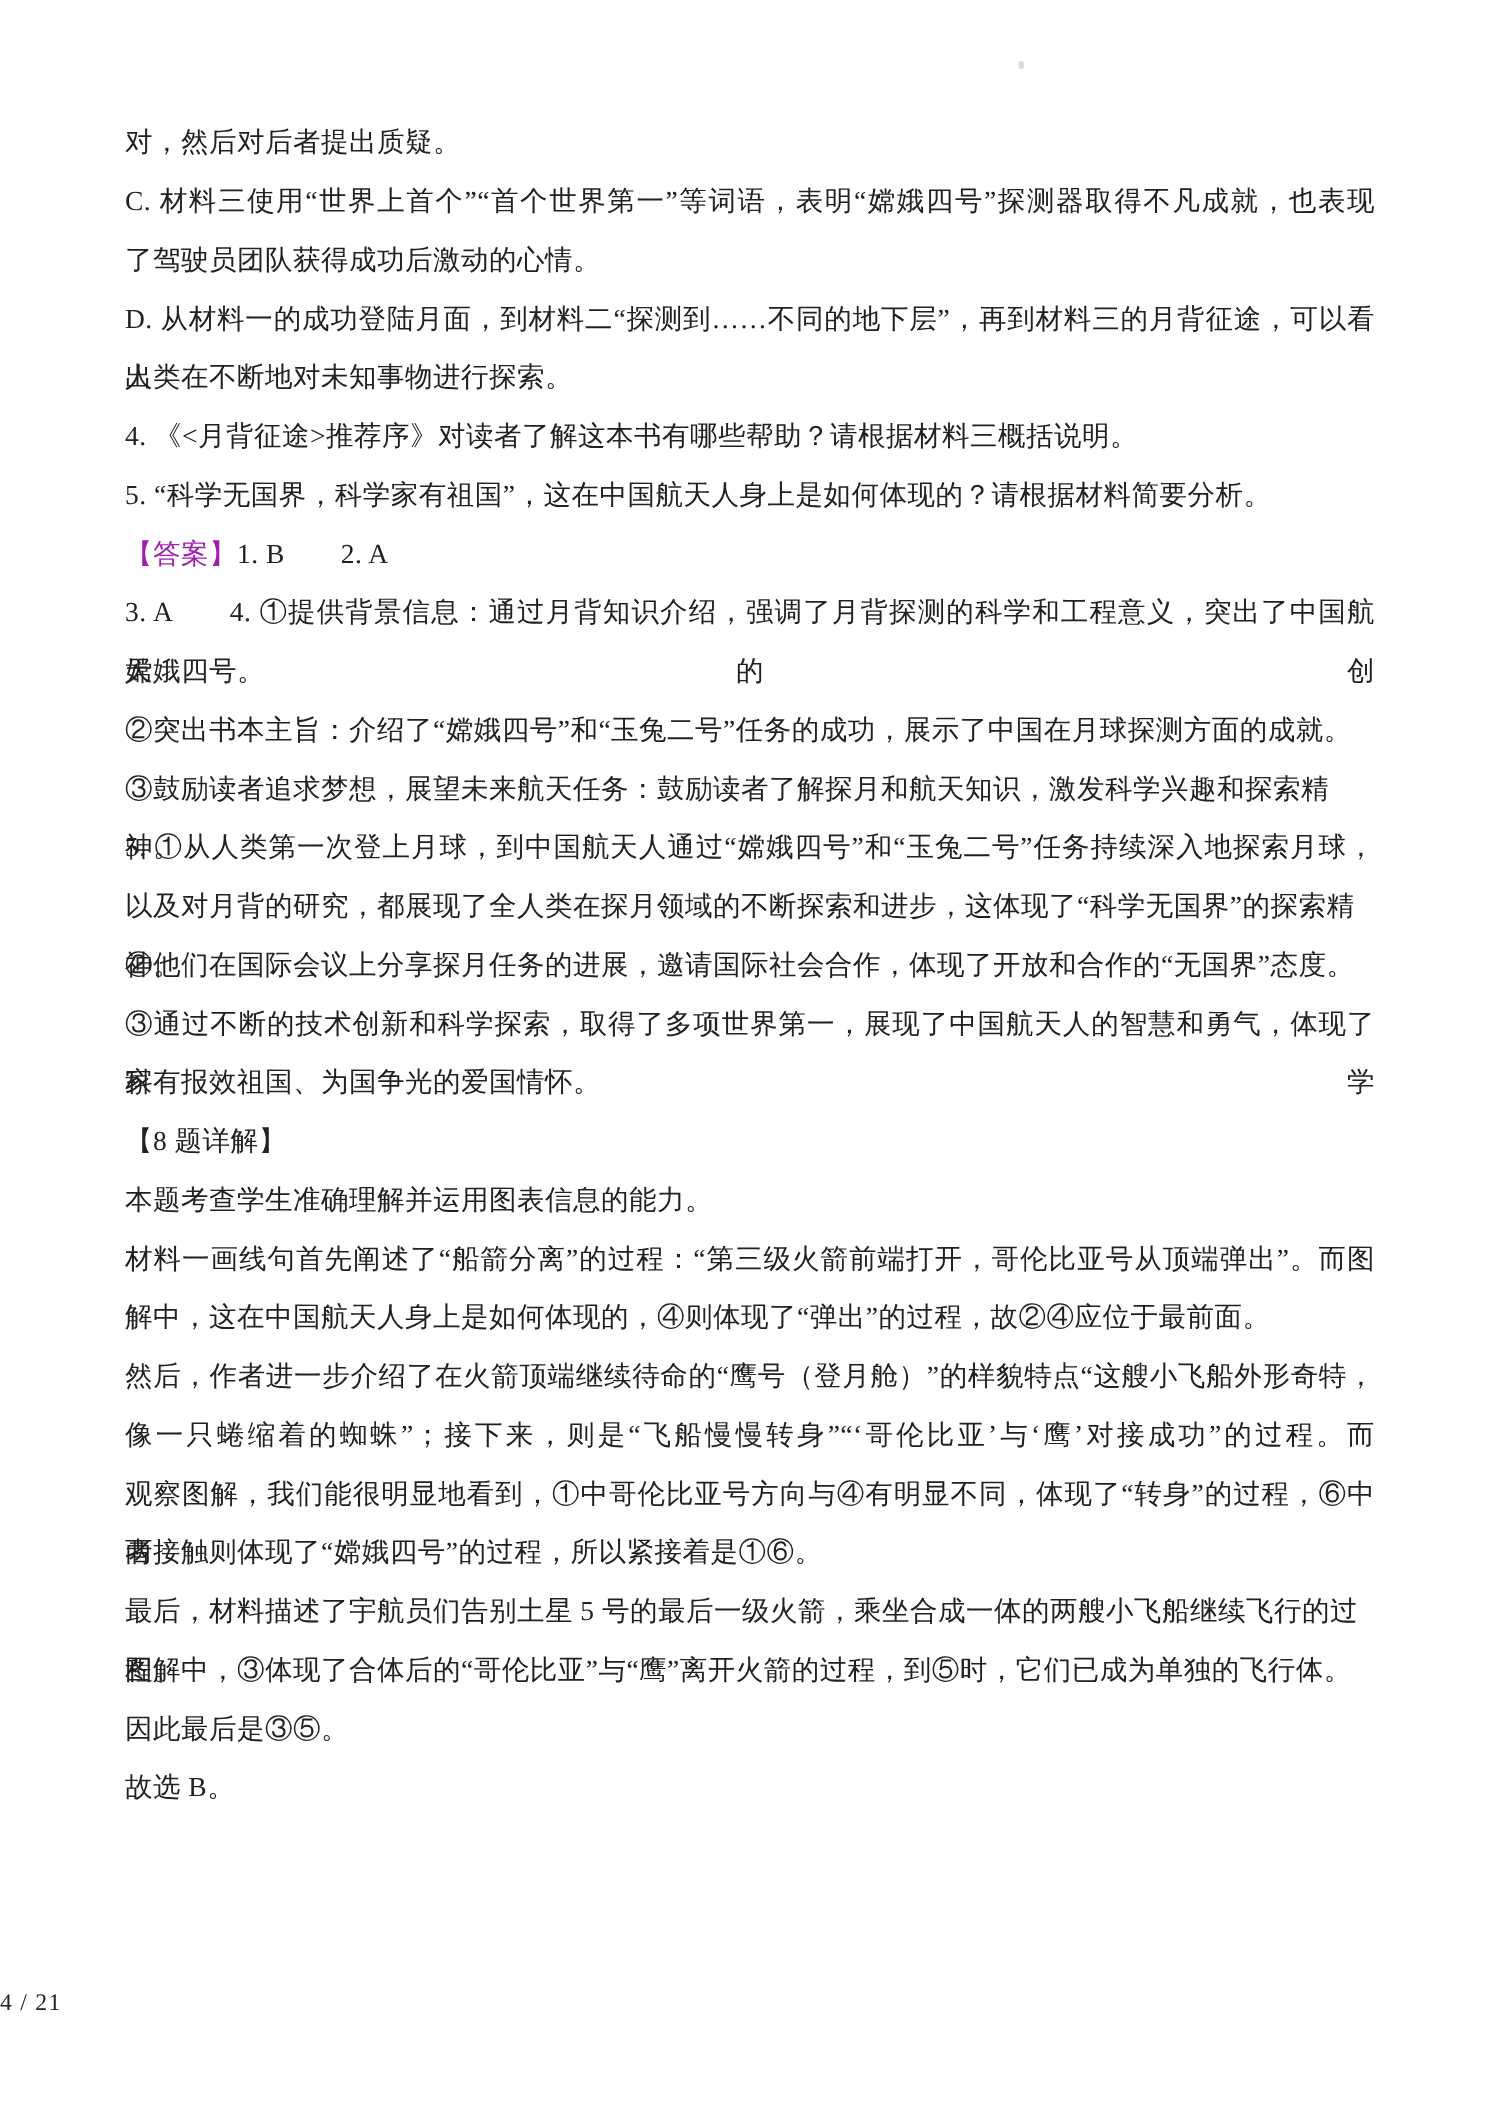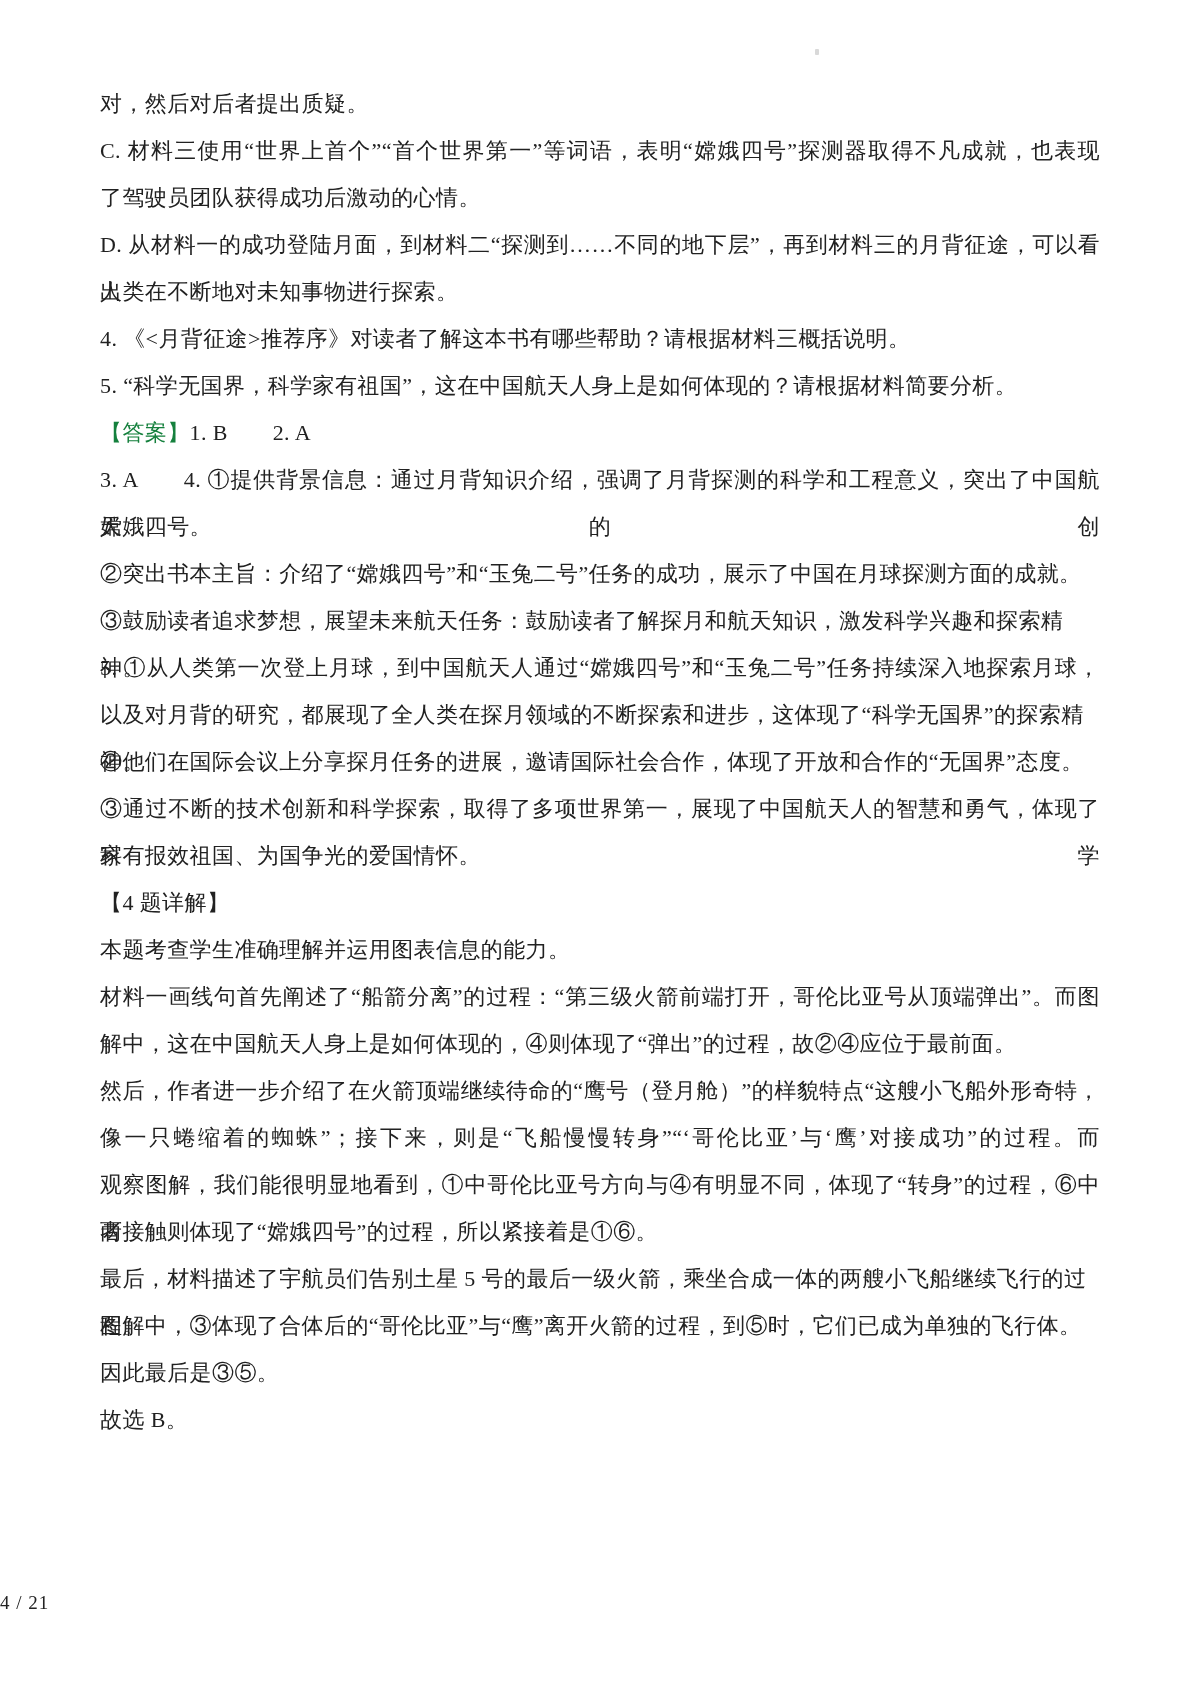--- a/index.html
+++ b/index.html
@@ -10,37 +10,37 @@
     color: #212121;
   }
   .page {
     position: relative;
     width: 1200px; height: 1697px;
     background: #ffffff;
     overflow: hidden;
   }
   .content {
     position: absolute;
-    left: 100px; top: 80px;
+    left: 100px; top: 90px;
     width: 1000px;
   }
   .line {
     margin: 0;
     height: 47px;
     line-height: 47px;
     font-size: 22px;
     letter-spacing: 0.4px;
     color: #212121;
     text-align: left;
   }
   .line.justify {
     text-align: justify;
     text-align-last: justify;
   }
-  .marker { color: #15803d; }
+  .marker { color: #a21caf; }
   .footer {
     position: absolute;
     left: 0; top: 1592px;
     width: 1200px;
     text-align: left;
     font-size: 19px;
     letter-spacing: 1px;
     color: #222222;
   }
   .stray-mark {
@@ -68,21 +68,21 @@
       <p class="line"><span class="marker">【答案】</span>1. B　　2. A</p>
       <p class="line justify">3. A　　4. ①提供背景信息：通过月背知识介绍，强调了月背探测的科学和工程意义，突出了中国航天的创</p>
       <p class="line">嫦娥四号。</p>
       <p class="line">②突出书本主旨：介绍了“嫦娥四号”和“玉兔二号”任务的成功，展示了中国在月球探测方面的成就。</p>
       <p class="line">③鼓励读者追求梦想，展望未来航天任务：鼓励读者了解探月和航天知识，激发科学兴趣和探索精神。</p>
       <p class="line justify">5. ①从人类第一次登上月球，到中国航天人通过“嫦娥四号”和“玉兔二号”任务持续深入地探索月球，</p>
       <p class="line">以及对月背的研究，都展现了全人类在探月领域的不断探索和进步，这体现了“科学无国界”的探索精神。</p>
       <p class="line">②他们在国际会议上分享探月任务的进展，邀请国际社会合作，体现了开放和合作的“无国界”态度。</p>
       <p class="line justify">③通过不断的技术创新和科学探索，取得了多项世界第一，展现了中国航天人的智慧和勇气，体现了科学</p>
       <p class="line">家有报效祖国、为国争光的爱国情怀。</p>
-      <p class="line">【4 题详解】</p>
+      <p class="line">【8 题详解】</p>
       <p class="line">本题考查学生准确理解并运用图表信息的能力。</p>
       <p class="line justify">材料一画线句首先阐述了“船箭分离”的过程：“第三级火箭前端打开，哥伦比亚号从顶端弹出”。而图</p>
       <p class="line">解中，这在中国航天人身上是如何体现的，④则体现了“弹出”的过程，故②④应位于最前面。</p>
       <p class="line justify">然后，作者进一步介绍了在火箭顶端继续待命的“鹰号（登月舱）”的样貌特点“这艘小飞船外形奇特，</p>
       <p class="line justify">像一只蜷缩着的蜘蛛”；接下来，则是“飞船慢慢转身”“‘哥伦比亚’与‘鹰’对接成功”的过程。而</p>
       <p class="line justify">观察图解，我们能很明显地看到，①中哥伦比亚号方向与④有明显不同，体现了“转身”的过程，⑥中两</p>
       <p class="line">者接触则体现了“嫦娥四号”的过程，所以紧接着是①⑥。</p>
       <p class="line">最后，材料描述了宇航员们告别土星 5 号的最后一级火箭，乘坐合成一体的两艘小飞船继续飞行的过程。</p>
       <p class="line">图解中，③体现了合体后的“哥伦比亚”与“鹰”离开火箭的过程，到⑤时，它们已成为单独的飞行体。</p>
       <p class="line">因此最后是③⑤。</p>

